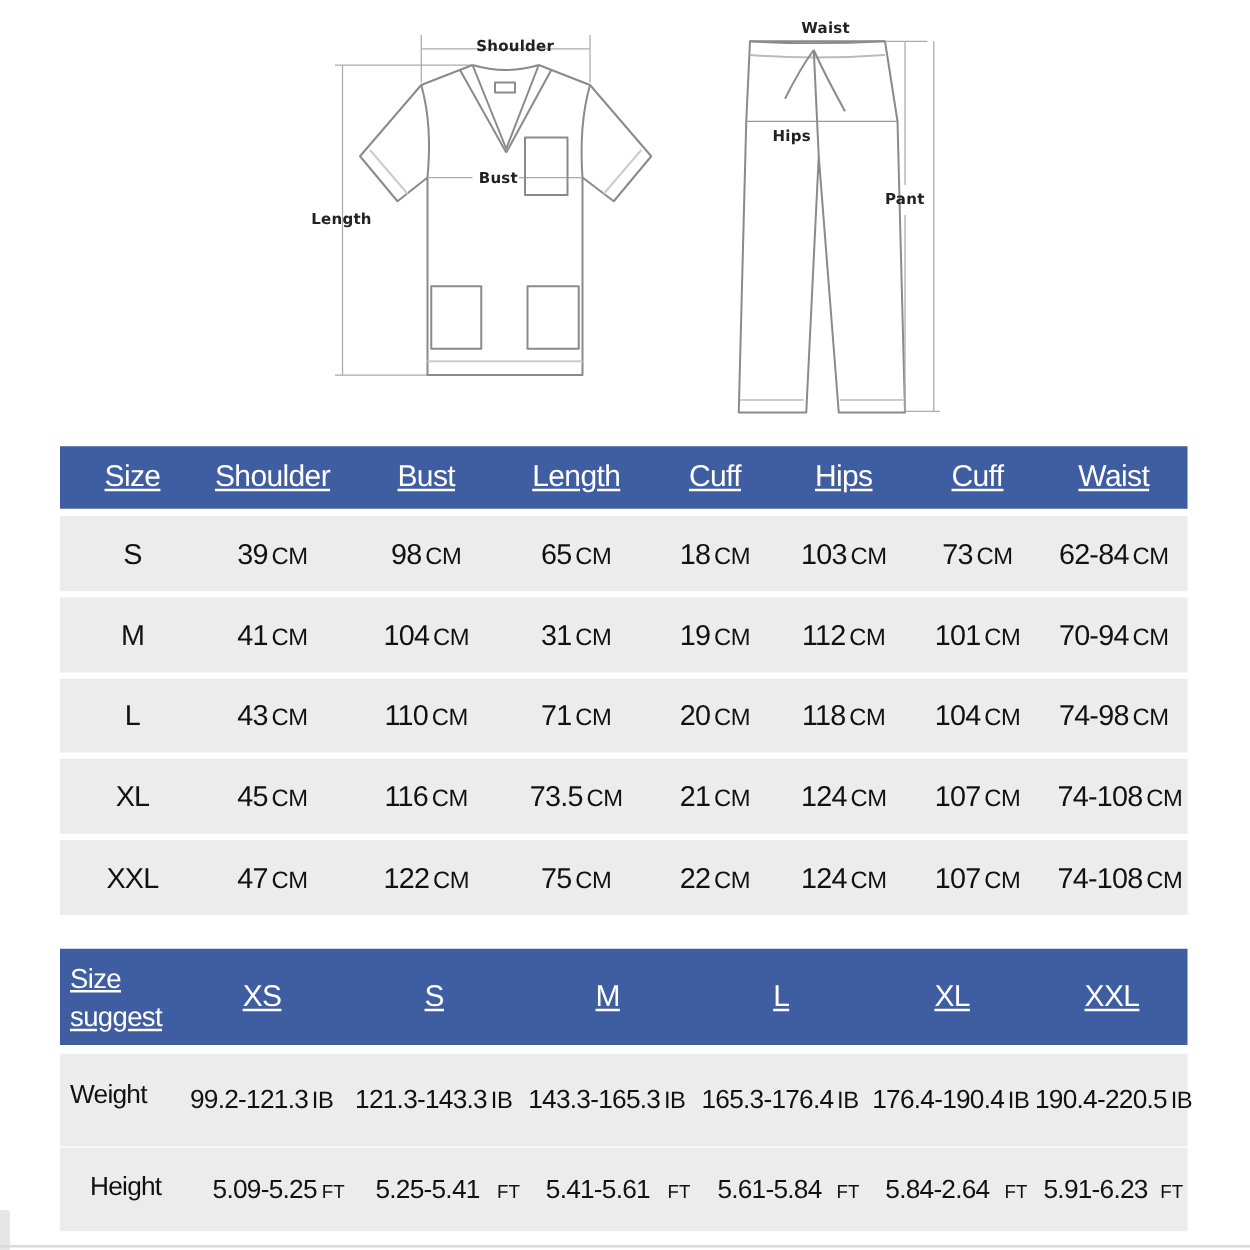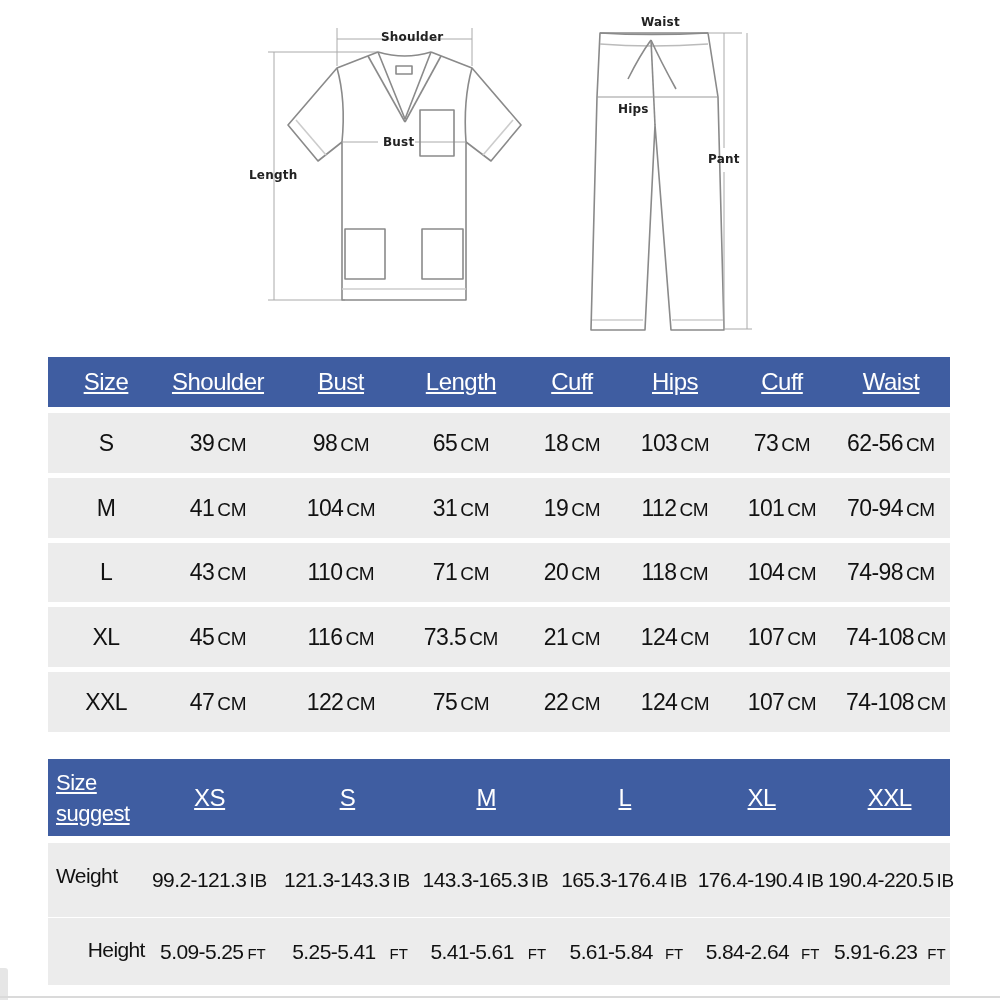--- a/index.html
+++ b/index.html
@@ -37,21 +37,21 @@
   .t2 .c0 { width: 86px; }
   .t2 .c1 { width: 138px; }
   .t2 .c2 { width: 140px; }
   .t2 .c3 { width: 140px; }
   .t2 .c4 { width: 140px; }
   .t2 .c5 { width: 136px; }
   .t2 .c6 { width: 122px; }
   .t2 .hdr .c0 { text-align: left; padding-left: 8px; font-size: 22px; line-height: 31px; }
   .t2 .row .c0 { text-align: left; padding-left: 8px; font-size: 22px; }
   .t2 .row .cell { font-size: 21px; }
-  .t2 .row.height-row .c0 { padding-left: 12px; text-align: right; }
+  .t2 .row.height-row .c0 { padding-left: 24px; }
   .bottom-tab { position: absolute; left: 0; top: 968px; width: 8px; height: 32px; background: #e6e6e6; border-radius: 0 3px 0 0; }
   .bottom-line { position: absolute; left: 0; top: 996px; width: 1000px; height: 2px; background: #dadada; }
 </style>
 </head>
 <body>
 
 <div class="diagram">
   <svg width="1000" height="345" viewBox="0 0 1000 345">
     <g fill="none" stroke="#8a8a8a" stroke-width="1.6" stroke-linejoin="round">
 
@@ -128,21 +128,21 @@
   </div>
 
   <div class="row" style="top:56px; height:60px;">
     <div class="cell c0">S</div>
     <div class="cell c1"><span>39</span><span class="unit">CM</span></div>
     <div class="cell c2"><span>98</span><span class="unit">CM</span></div>
     <div class="cell c3"><span>65</span><span class="unit">CM</span></div>
     <div class="cell c4"><span>18</span><span class="unit">CM</span></div>
     <div class="cell c5"><span>103</span><span class="unit">CM</span></div>
     <div class="cell c6"><span>73</span><span class="unit">CM</span></div>
-    <div class="cell c7"><span>62-56</span><span class="unit">CM</span></div>
+    <div class="cell c7"><span>62-84</span><span class="unit">CM</span></div>
   </div>
 
   <div class="row" style="top:121px; height:60px;">
     <div class="cell c0">M</div>
     <div class="cell c1"><span>41</span><span class="unit">CM</span></div>
     <div class="cell c2"><span>104</span><span class="unit">CM</span></div>
     <div class="cell c3"><span>31</span><span class="unit">CM</span></div>
     <div class="cell c4"><span>19</span><span class="unit">CM</span></div>
     <div class="cell c5"><span>112</span><span class="unit">CM</span></div>
     <div class="cell c6"><span>101</span><span class="unit">CM</span></div>

